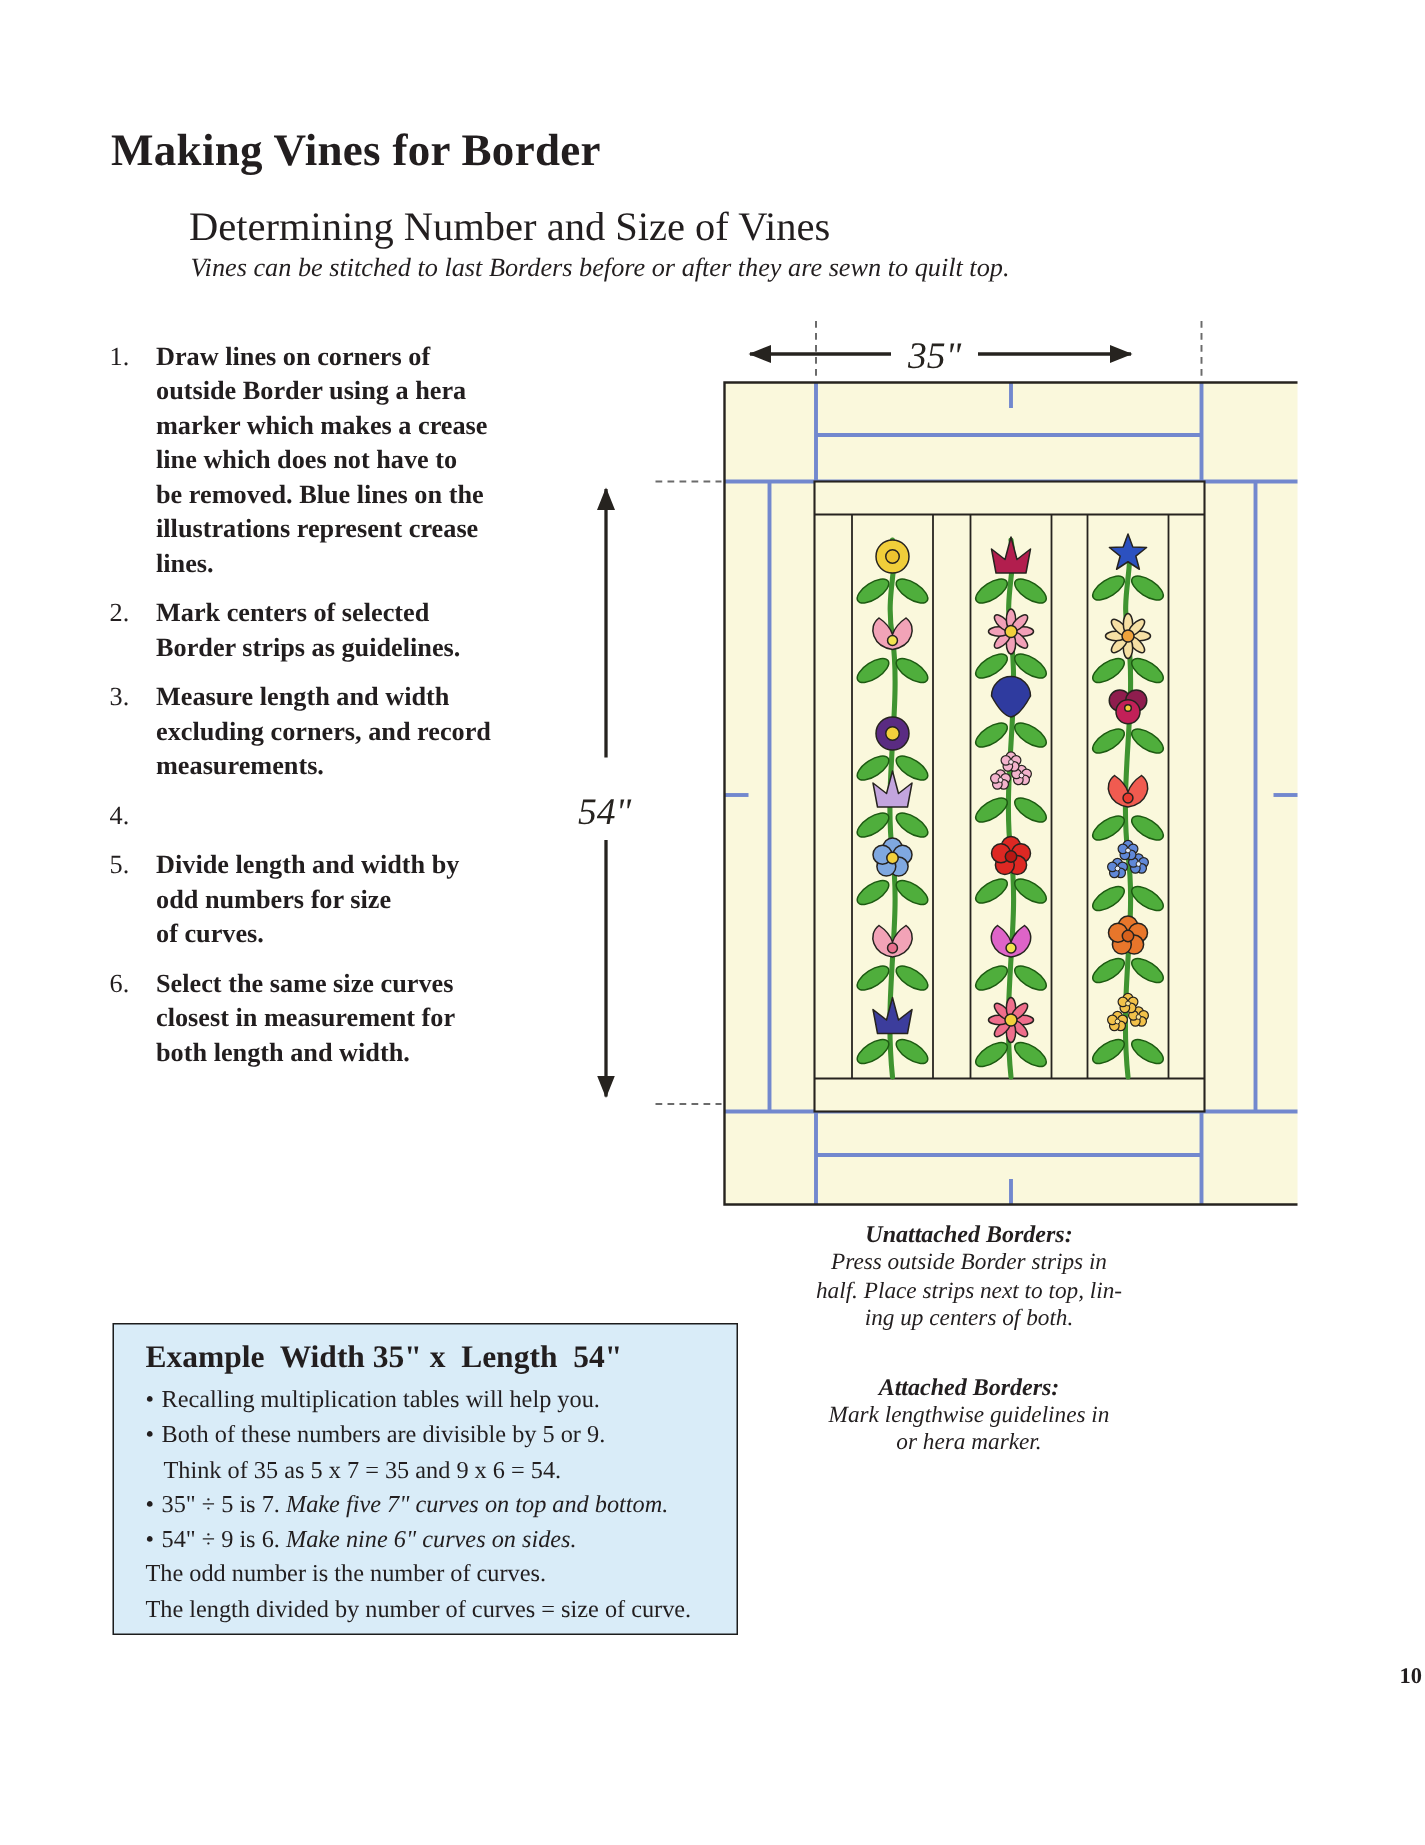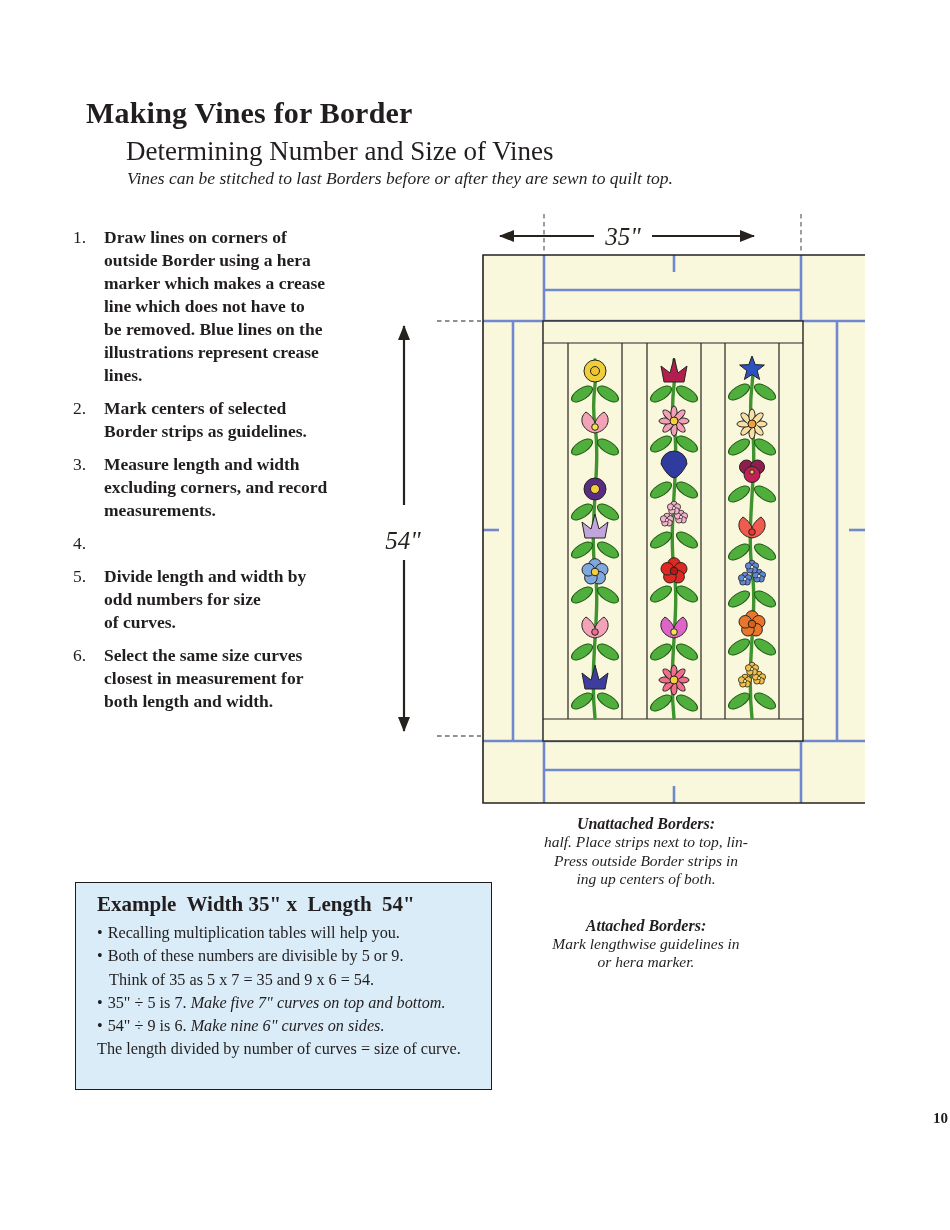--- a/index.html
+++ b/index.html
@@ -2,21 +2,21 @@
 <html><head>
 <meta charset="utf-8">
 <style>
   html,body{margin:0;padding:0;}
   body{
     width:950px;height:1230px;position:relative;background:#ffffff;
     font-family:"Liberation Serif","DejaVu Serif",serif;color:#221e1f;
     overflow:hidden;
   }
   .page{position:absolute;inset:0;}
-  .doc-title{position:absolute;left:74px;top:84px;margin:12px;font-size:30px;font-weight:bold;letter-spacing:.2px;}
+  .doc-title{position:absolute;left:74px;top:84px;margin:0;font-size:30px;font-weight:bold;letter-spacing:.2px;}
   .section-heading{position:absolute;left:126px;top:136px;margin:0;font-size:27px;font-weight:normal;}
   .section-note{position:absolute;left:127px;top:168px;font-size:17.5px;font-style:italic;}
   .steps{position:absolute;left:73px;top:226px;margin:0;padding:0;list-style:none;}
   .steps li{display:flex;margin-bottom:10px;font-size:17.5px;line-height:23px;}
   .steps .num{width:31px;flex:none;}
   .steps .txt{white-space:pre-line;font-weight:bold;}
   #diagram{position:absolute;left:370px;top:205px;}
   #captions{position:absolute;left:480px;top:814px;width:332px;text-align:center;}
   .cap-block + .cap-block{margin-top:27px;}
   .cap-title{font-weight:bold;font-style:italic;font-size:16px;line-height:19px;white-space:nowrap;}
@@ -359,37 +359,38 @@
               <circle r="1.6" fill="#f8e39a" stroke="#26231f" stroke-width="0.6"></circle>
             </g>
           </g>
         </g>
       </g>
     </svg>
 
   <div id="captions">
       <div class="cap-block">
         <div class="cap-title">Unattached Borders:</div>
+        <div class="cap-line">Press outside Border strips in</div>
         <div class="cap-line">half. Place strips next to top, lin-</div>
-        <div class="cap-line">Press outside Border strips in</div>
         <div class="cap-line">ing up centers of both.</div>
       </div>
       <div class="cap-block">
         <div class="cap-title">Attached Borders:</div>
         <div class="cap-line">Mark lengthwise guidelines in</div>
         <div class="cap-line">or hera marker.</div>
       </div>
     </div>
 
   <div class="example-box">
     <div class="ex-title">Example  Width 35" x  Length  54"</div>
     <div id="ex-lines">
         <div class="xline"><span class="b">•</span><span>Recalling multiplication tables will help you.</span></div>
         <div class="xline"><span class="b">•</span><span>Both of these numbers are divisible by 5 or 9.</span></div>
         <div class="xline indent"><span>Think of 35 as 5 x 7 = 35 and 9 x 6 = 54.</span></div>
         <div class="xline"><span class="b">•</span><span>35" ÷ 5 is 7. </span><span class="it">Make five 7" curves on top and bottom.</span></div>
         <div class="xline"><span class="b">•</span><span>54" ÷ 9 is 6. </span><span class="it">Make nine 6" curves on sides.</span></div>
+        <div class="xline"><span>The odd number is the number of curves.</span></div>
         <div class="xline"><span>The length divided by number of curves = size of curve.</span></div>
       </div>
   </div>
 
   <div class="page-num">10</div>
 </div>
 
 </body></html>

